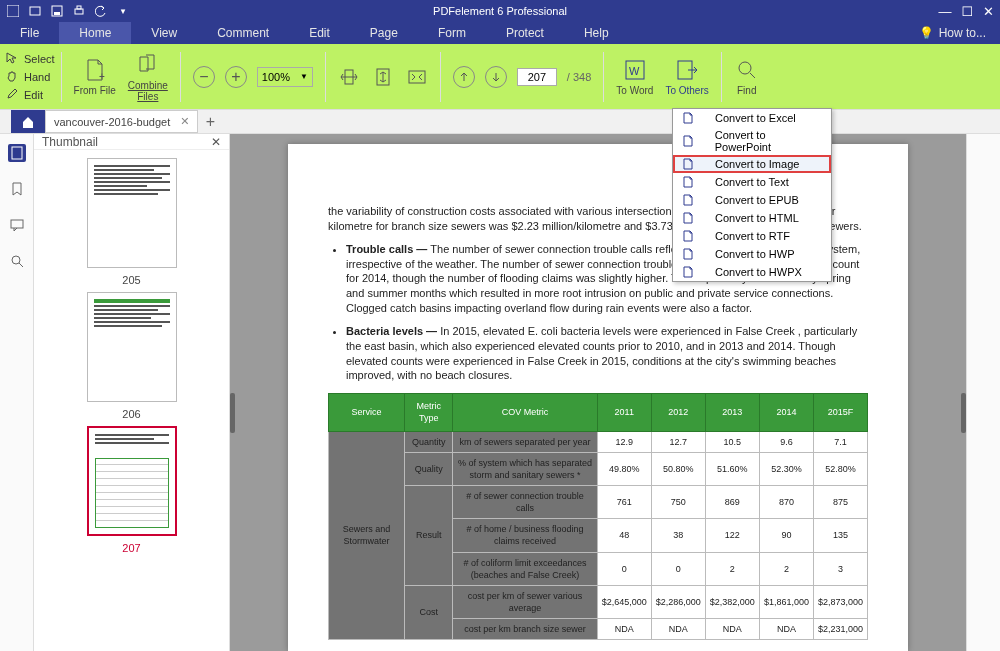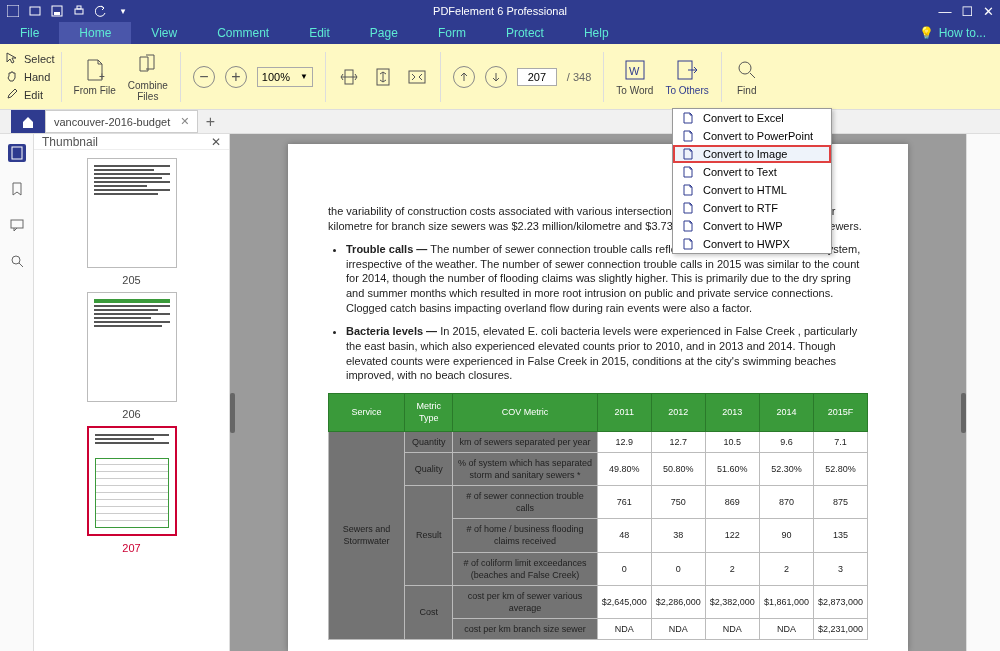--- a/index.html
+++ b/index.html
@@ -2,25 +2,25 @@
 <html><head>
 <meta charset="utf-8">
 <style>
 * { box-sizing: border-box; margin: 0; padding: 0; font-family: "Segoe UI", Arial, sans-serif; }
 body { width: 1000px; height: 651px; overflow: hidden; background: #fff; position: relative; }
 .titlebar { height: 22px; background: #2f3b8f; color: #fff; display: flex; align-items: center; font-size: 11px; position: relative; }
 .titlebar-icons { display: flex; gap: 8px; padding-left: 6px; }
 .titlebar-icons span { width: 14px; height: 14px; display: inline-flex; align-items: center; justify-content: center; }
 .titlebar-center { position: absolute; left: 50%; transform: translateX(-50%); }
 .titlebar-right { margin-left: auto; display: flex; gap: 10px; padding-right: 6px; font-size: 13px; }
-.menubar { height: 22px; background: #2f3b8f; color: #5eead4; display: flex; align-items: center; font-size: 12px; position: relative; }
+.menubar { height: 22px; background: #2f3b8f; color: #e5e5e5; display: flex; align-items: center; font-size: 12px; position: relative; }
 .menubar-item { padding: 0 20px; cursor: pointer; height: 100%; display: flex; align-items: center; }
 .menubar-item.active { background: #4a56aa; }
 .howto { margin-left: auto; margin-right: 14px; display: flex; align-items: center; gap: 4px; }
-.ribbon { height: 66px; background: #fef9c3; border-bottom: 1px solid #ddd; display: flex; align-items: center; padding: 0 6px; gap: 0; }
+.ribbon { height: 66px; background: #bef264; border-bottom: 1px solid #ddd; display: flex; align-items: center; padding: 0 6px; gap: 0; }
 .ribbon-sel-group { display: flex; flex-direction: column; gap: 4px; font-size: 11px; color: #333; }
 .ribbon-sel-group div { display: flex; align-items: center; gap: 4px; cursor: pointer; }
 .sel-icon { width: 14px; height: 14px; display: inline-block; }
 .ribbon-sep { width: 1px; height: 50px; background: #ddd; margin: 0 6px; }
 .ribbon-big { display: flex; flex-direction: column; align-items: center; font-size: 10px; color: #444; cursor: pointer; gap: 2px; padding: 0 6px; }
 .ribbon-big.active { color: #2f3b8f; }
 .big-icon { width: 26px; height: 26px; display: flex; align-items: center; justify-content: center; }
 .zoom-group { display: flex; align-items: center; gap: 10px; padding: 0 6px; }
 .zoom-btn { width: 22px; height: 22px; border: 1px solid #888; border-radius: 50%; display: flex; align-items: center; justify-content: center; cursor: pointer; color: #555; }
 .zoom-field { width: 56px; height: 20px; border: 1px solid #aaa; font-size: 11px; padding: 0 4px; display: flex; align-items: center; justify-content: space-between; }
@@ -55,21 +55,21 @@
 .page { width: 620px; background: #fff; margin-top: 10px; box-shadow: 0 0 6px rgba(0,0,0,0.3); padding: 60px 40px 20px 40px; font-size: 11px; color: #222; line-height: 1.35; }
 .page p { margin-bottom: 8px; }
 .page ul { list-style: disc; padding-left: 18px; }
 .page li { margin-bottom: 8px; }
 .page b { font-weight: bold; }
 .data-table { width: 100%; border-collapse: collapse; font-size: 9px; margin-top: 10px; }
 .data-table th { background: #3a9a3a; color: #fff; padding: 6px 4px; border: 1px solid #2a7a2a; font-weight: normal; }
 .data-table td { border: 1px solid #bbb; padding: 4px; text-align: center; }
 .data-table td.lbl { background: #737373; }
 .dropdown { position: absolute; top: 108px; left: 672px; width: 160px; background: #fff; border: 1px solid #999; box-shadow: 2px 2px 4px rgba(0,0,0,0.2); font-size: 11px; z-index: 100; }
-.dd-item { display: flex; align-items: center; gap: 8px; padding: 2px 8px; cursor: pointer; }
+.dd-item { display: flex; align-items: center; gap: 20px; padding: 2px 8px; cursor: pointer; }
 .dd-item.hl { border: 2px solid #e04040; background: #eef3fa; padding: 0px 6px; }
 .dd-icon { width: 14px; height: 14px; display: inline-flex; align-items: center; justify-content: center; color: #2f3b8f; }
 svg { display: block; }
 </style>
 </head>
 <body>
 
 <div class="titlebar">
   <div class="titlebar-icons">
     <span>
@@ -163,21 +163,21 @@
         </svg>
       </div>
     <span>From File</span>
   </div>
   <div class="ribbon-big">
     <div class="big-icon">
         <svg width="24" height="24">
           <path d="M4 4 L12 4 L12 18 L4 18 Z M10 2 L18 2 L18 16 L10 16" fill="none" stroke="#555"></path>
         </svg>
       </div>
-    <span style="white-space:pre-line;text-align:center;">Combine
+    <span style="white-space:pre-line;text-align:center;text-decoration:underline;">Combine
 Files</span>
   </div>
   <div class="ribbon-sep"></div>
   <div class="zoom-group">
     <div class="zoom-btn">−</div>
     <div class="zoom-btn">+</div>
     <div class="zoom-field">
         <span>100%</span>
         <span style="font-size:8px;">▼</span>
       </div>
@@ -455,20 +455,28 @@
         </svg>
       </span>
       <span>Convert to Text</span>
     </div>
     <div class="dd-item">
       <span class="dd-icon">
         <svg width="12" height="12">
           <path d="M2 1 L8 1 L10 3 L10 11 L2 11 Z M8 1 L8 3 L10 3" fill="none" stroke="#2f3b8f"></path>
         </svg>
       </span>
+      <span>Convert to EPUB</span>
+    </div>
+    <div class="dd-item">
+      <span class="dd-icon">
+        <svg width="12" height="12">
+          <path d="M2 1 L8 1 L10 3 L10 11 L2 11 Z M8 1 L8 3 L10 3" fill="none" stroke="#2f3b8f"></path>
+        </svg>
+      </span>
       <span>Convert to HTML</span>
     </div>
     <div class="dd-item">
       <span class="dd-icon">
         <svg width="12" height="12">
           <path d="M2 1 L8 1 L10 3 L10 11 L2 11 Z M8 1 L8 3 L10 3" fill="none" stroke="#2f3b8f"></path>
         </svg>
       </span>
       <span>Convert to RTF</span>
     </div>

